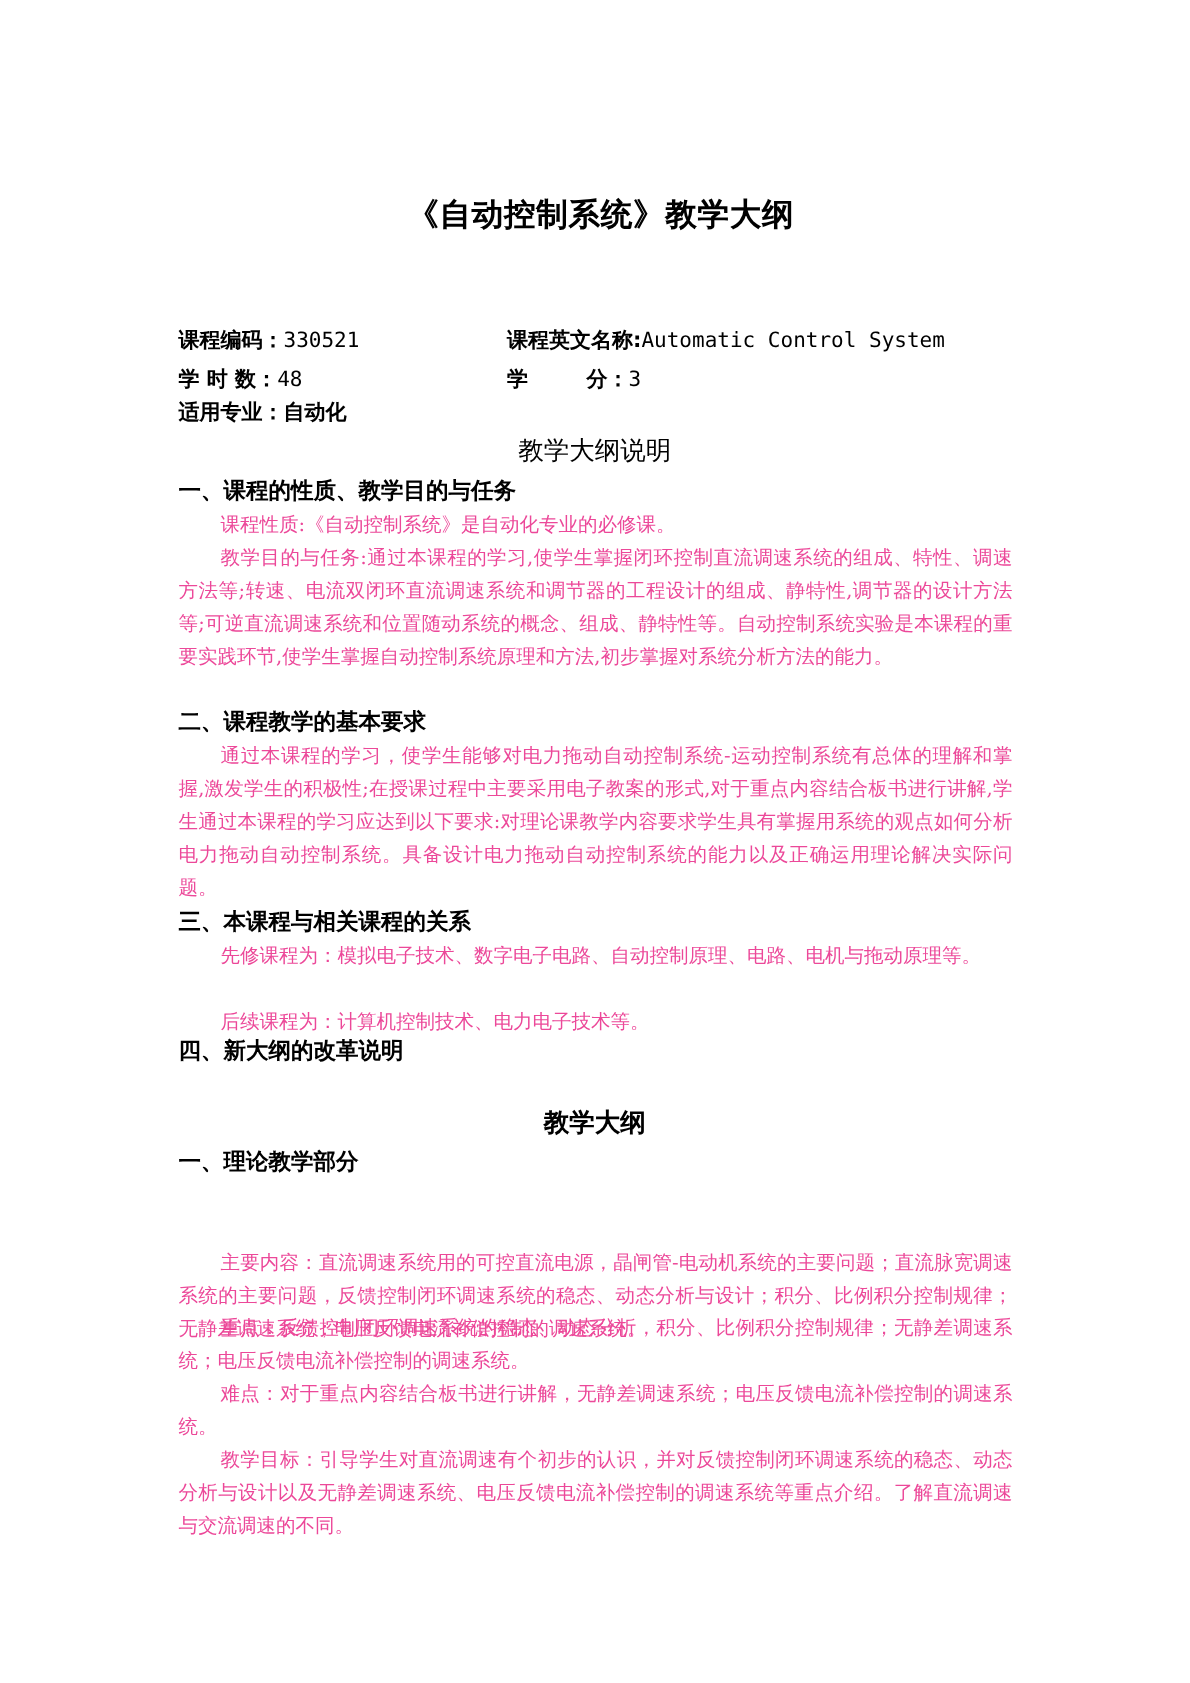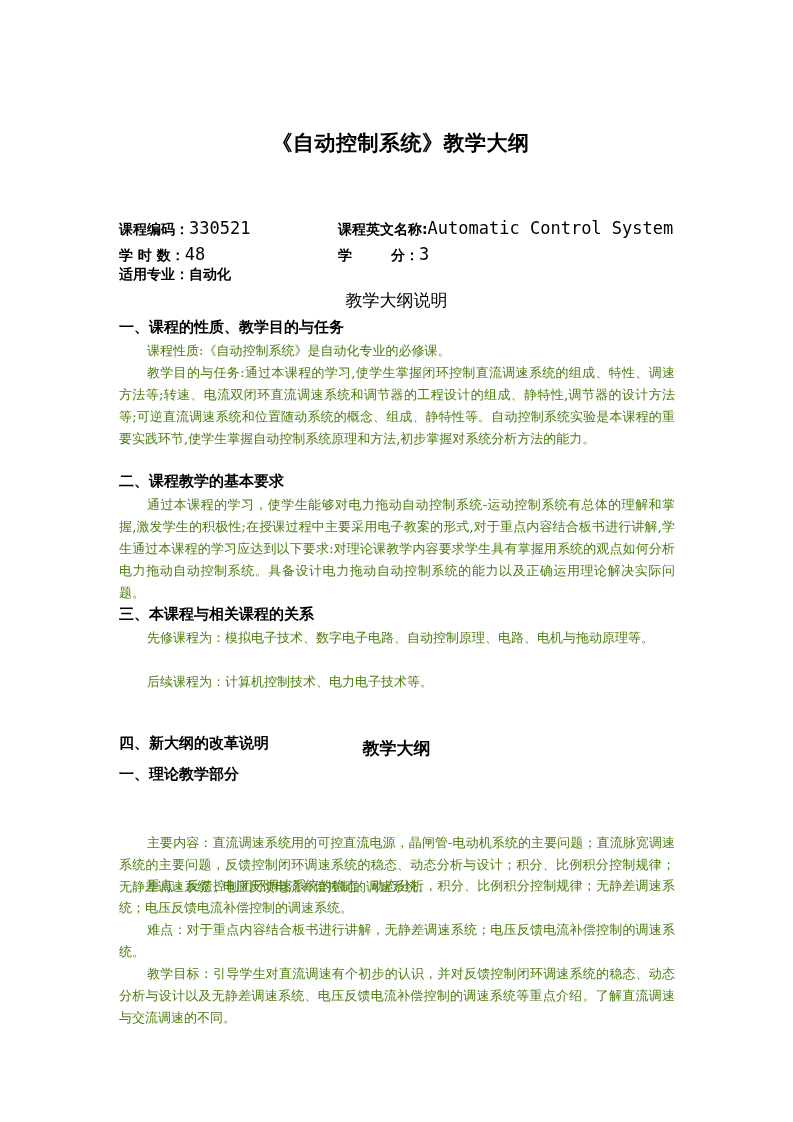--- a/index.html
+++ b/index.html
@@ -1,24 +1,24 @@
 <!DOCTYPE html>
 <html><head>
   <meta charset="utf-8">
   <style>
     html, body { margin: 0; padding: 0; background: #ffffff; }
     body { width: 793px; height: 1122px; position: relative; overflow: hidden; color: #000; font-family: "DejaVu Serif", "Liberation Serif", serif; }
     .page { position: absolute; left: 0; top: 0; width: 793px; height: 1122px; }
     .title { position: absolute; left: 4px; width: 793px; top: 129px; text-align: center; font-family: "DejaVu Sans", sans-serif; font-weight: bold; font-size: 21px; letter-spacing: 0.5px; }
     .meta { position: absolute; font-family: "DejaVu Sans", sans-serif; font-weight: bold; font-size: 14px; white-space: pre; }
-    .meta .mono { font-family: "DejaVu Sans Mono", "Liberation Mono", monospace; font-weight: normal; font-size: 17px; }
+    .meta .mono { font-family: "DejaVu Sans Mono", "Liberation Mono", monospace; font-weight: normal; font-size: 14px; }
     .center-h { position: absolute; left: 0; width: 793px; text-align: center; font-family: Liberation Serif, serif; font-size: 17px; }
     .center-h.bold { font-weight: bold; }
     .sec { position: absolute; left: 119px; font-family: "DejaVu Sans", sans-serif; font-weight: bold; font-size: 15px; }
-    .para { position: absolute; left: 119px; width: 556px; font-size: 13px; line-height: 22px; text-align: justify; text-indent: 28px; color: #4d7c0f; }
+    .para { position: absolute; left: 119px; width: 556px; font-size: 13px; line-height: 22px; text-align: justify; text-indent: 28px; color: #ec4899; }
     .para.noindent { text-indent: 0; }
   </style>
 </head>
 <body>
 
 <div class="page">
 
   <div class="title">《自动控制系统》教学大纲</div>
 
   <div class="meta" style="left:119px; top:218px;"><span>课程编码：</span><span class="mono">330521</span></div>
@@ -35,21 +35,21 @@
   <div class="para" style="top:340px;">课程性质:《自动控制系统》是自动化专业的必修课。</div>
   <div class="para" style="top:362px;">教学目的与任务:通过本课程的学习,使学生掌握闭环控制直流调速系统的组成、特性、调速方法等;转速、电流双闭环直流调速系统和调节器的工程设计的组成、静特性,调节器的设计方法等;可逆直流调速系统和位置随动系统的概念、组成、静特性等。自动控制系统实验是本课程的重要实践环节,使学生掌握自动控制系统原理和方法,初步掌握对系统分析方法的能力。</div>
 
   <div class="sec" style="top:472px;">二、课程教学的基本要求</div>
   <div class="para" style="top:494px;">通过本课程的学习，使学生能够对电力拖动自动控制系统-运动控制系统有总体的理解和掌握,激发学生的积极性;在授课过程中主要采用电子教案的形式,对于重点内容结合板书进行讲解,学生通过本课程的学习应达到以下要求:对理论课教学内容要求学生具有掌握用系统的观点如何分析电力拖动自动控制系统。具备设计电力拖动自动控制系统的能力以及正确运用理论解决实际问题。</div>
 
   <div class="sec" style="top:605px;">三、本课程与相关课程的关系</div>
   <div class="para" style="top:627px;">先修课程为：模拟电子技术、数字电子电路、自动控制原理、电路、电机与拖动原理等。</div>
   <div class="para" style="top:671px;">后续课程为：计算机控制技术、电力电子技术等。</div>
 
-  <div class="sec" style="top:691px;margin-top:43px;">四、新大纲的改革说明</div>
+  <div class="sec" style="top:691px;">四、新大纲的改革说明</div>
 
   <div class="center-h bold" style="top:737px;">教学大纲</div>
 
   <div class="sec" style="top:765px;">一、理论教学部分</div>
 
   <div class="para" style="top:832px;">主要内容：直流调速系统用的可控直流电源，晶闸管-电动机系统的主要问题；直流脉宽调速系统的主要问题，反馈控制闭环调速系统的稳态、动态分析与设计；积分、比例积分控制规律；无静差调速系统；电压反馈电流补偿控制的调速系统。</div>
   <div class="para" style="top:875px;">重点：反馈控制闭环调速系统的稳态、动态分析，积分、比例积分控制规律；无静差调速系统；电压反馈电流补偿控制的调速系统。</div>
   <div class="para" style="top:919px;">难点：对于重点内容结合板书进行讲解，无静差调速系统；电压反馈电流补偿控制的调速系统。</div>
   <div class="para" style="top:963px;">教学目标：引导学生对直流调速有个初步的认识，并对反馈控制闭环调速系统的稳态、动态分析与设计以及无静差调速系统、电压反馈电流补偿控制的调速系统等重点介绍。了解直流调速与交流调速的不同。</div>
 

